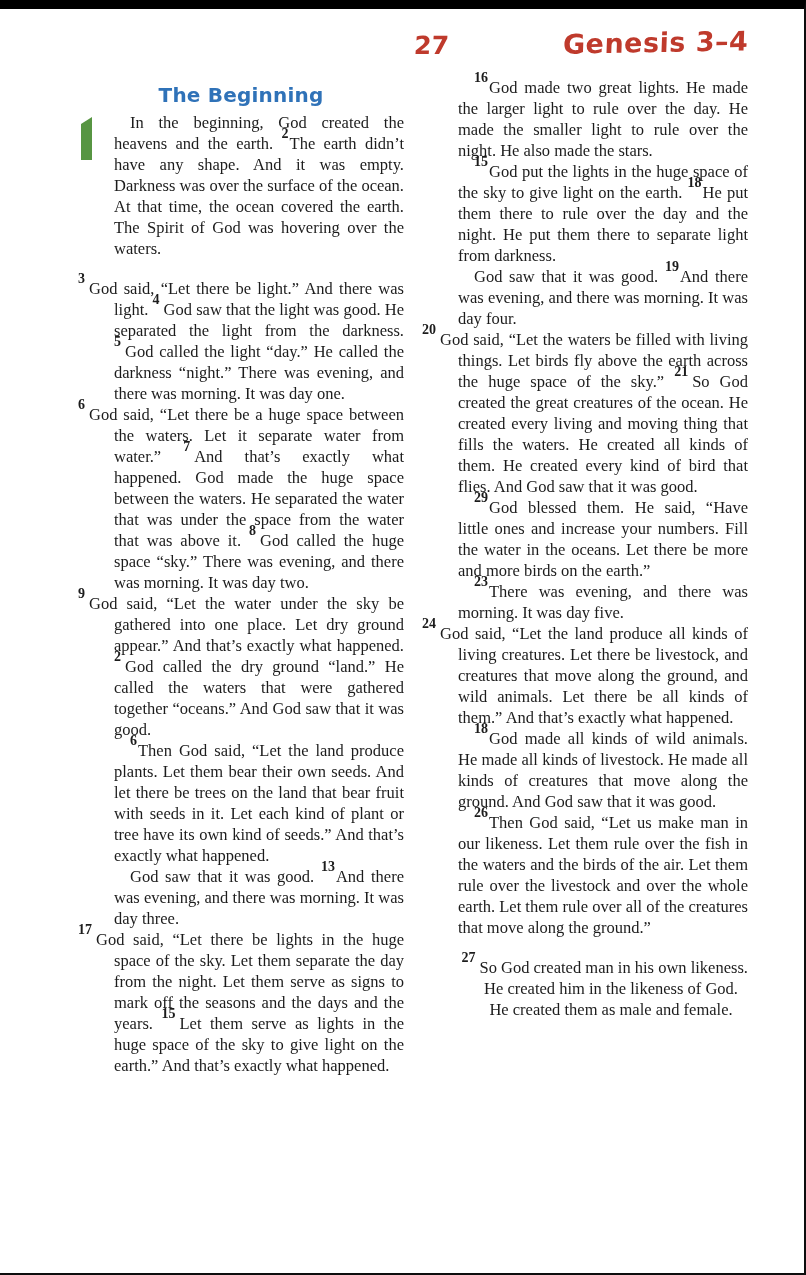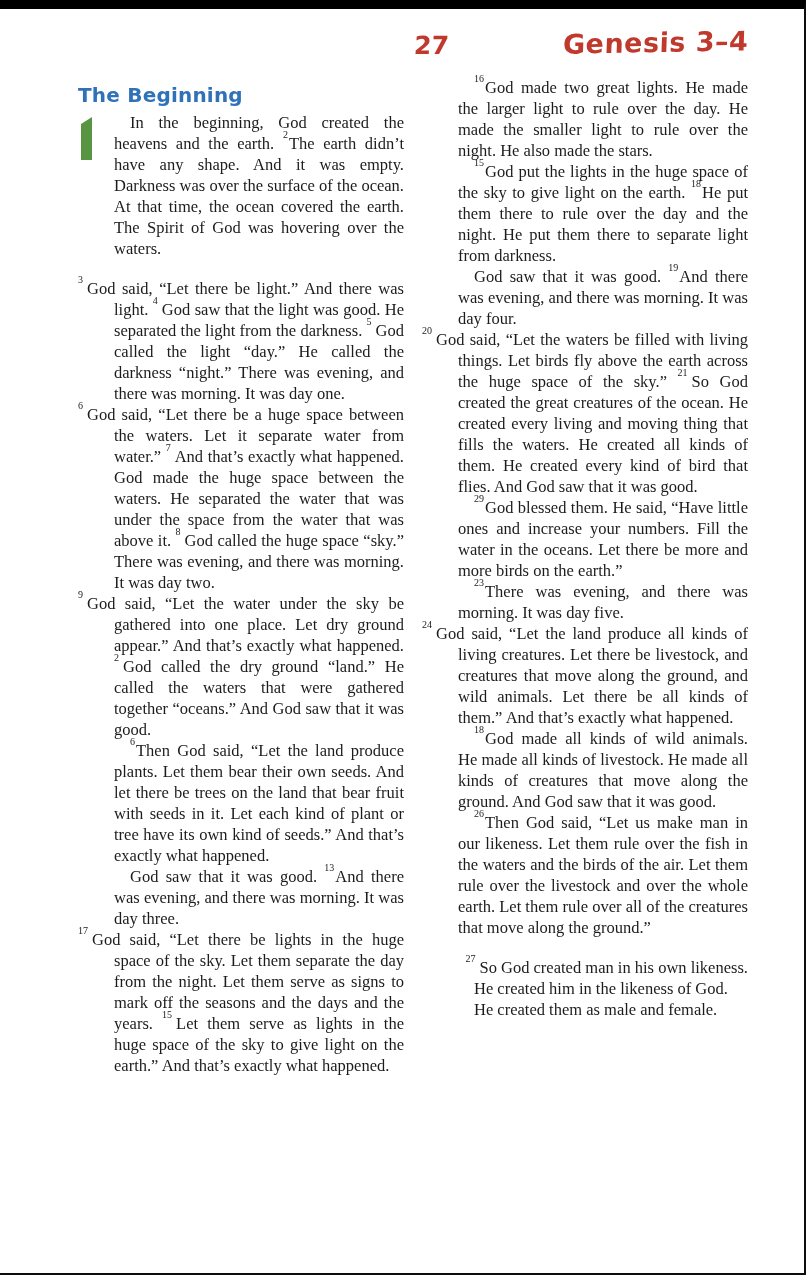--- a/index.html
+++ b/index.html
@@ -35,30 +35,31 @@
     letter-spacing:0.5px;
     transform:rotate(-1deg) skewX(-3deg);
   }
   .columns{display:flex;gap:18px;margin-top:6px;}
   .col{width:326px;font-size:16.5px;line-height:21px;}
   .section-heading{
     margin:8px 0 6px 0;
     font-family:"DejaVu Sans", sans-serif;
     font-weight:700;font-size:20px;color:var(--heading-blue);
     letter-spacing:0.2px;
+    text-align:center;
   }
   p{margin:0;text-align:justify;}
   p.opening{position:relative;margin-left:36px;text-indent:16px;}
   p.hang{padding-left:36px;text-indent:-36px;}
   p.flow{padding-left:36px;text-indent:16px;}
   p.poem1{padding-left:106px;text-indent:-106px;text-align:right;}
-  p.poem2{padding-left:106px;text-indent:-54px;text-align:left;}
+  p.poem2{padding-left:106px;text-indent:-54px;text-align:center;}
   .gap-before{margin-top:19px;}
   sup.vnum{
-    font-size:10px;font-weight:400;line-height:0;
+    font-size:14px;font-weight:700;line-height:0;
     position:relative;top:-5px;
     padding-right:1px;
   }
   p.hang > sup.vnum, p.poem1 > sup.vnum{padding-right:4px;}
   .chapnum{position:absolute;left:-36px;top:3px;text-indent:0;}
   .chapnum svg path{fill:var(--chapter-green);}
 </style>
 </head>
 <body>
 

